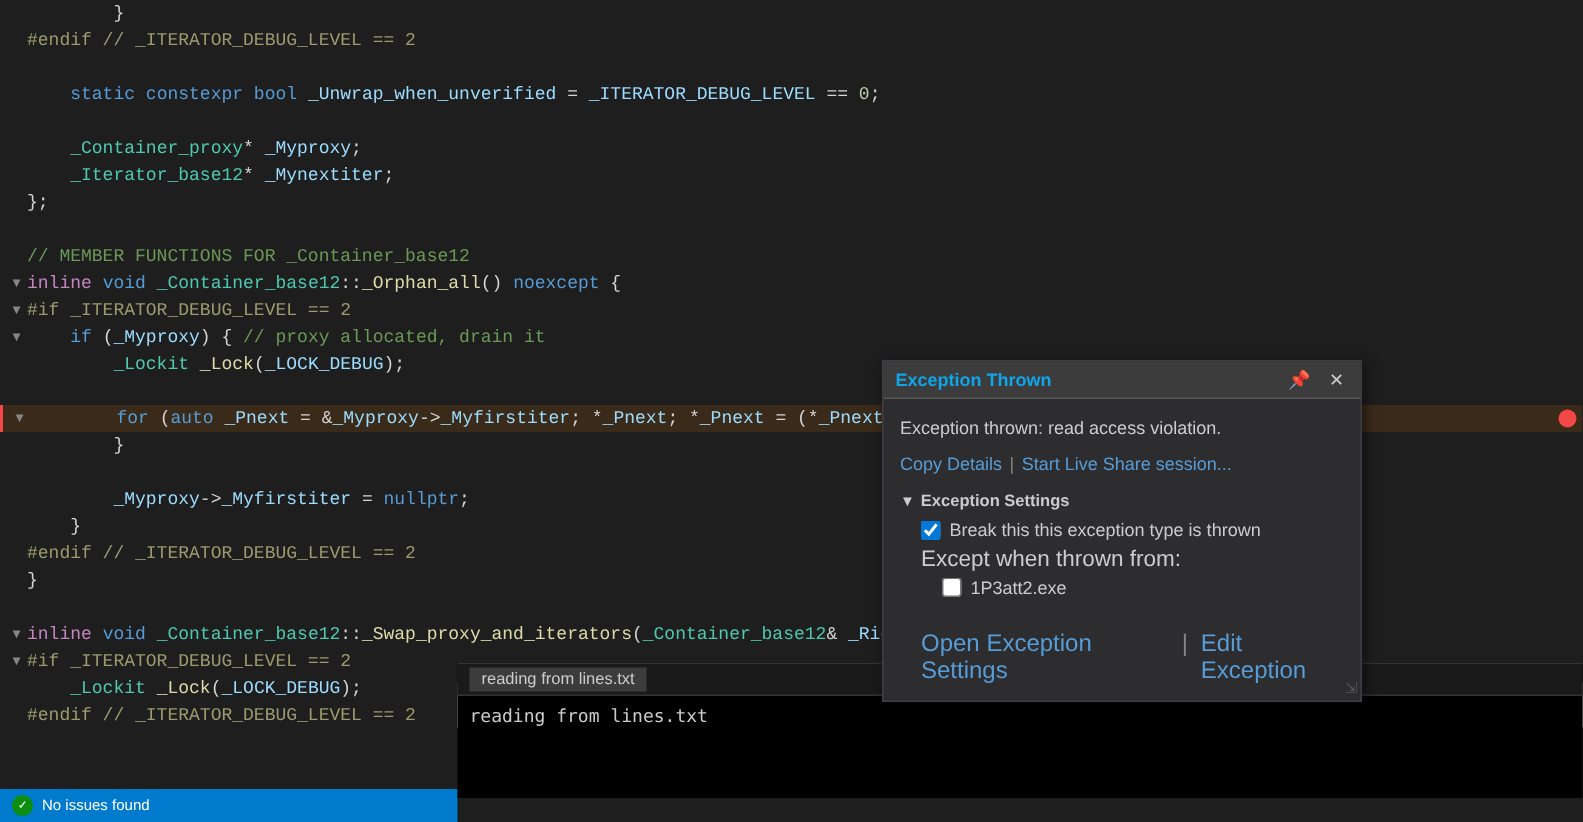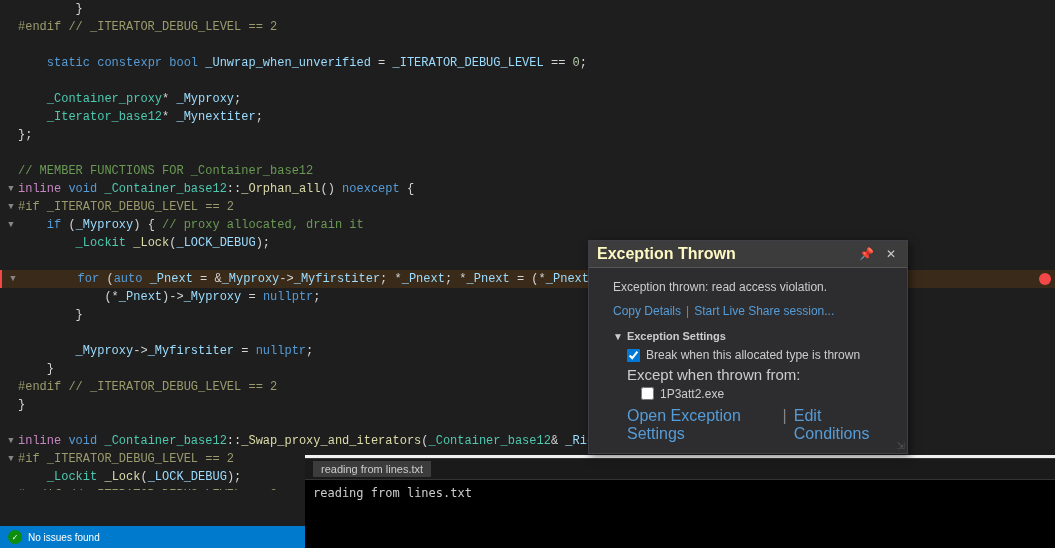--- a/index.html
+++ b/index.html
@@ -96,40 +96,40 @@
     .exception-title-bar {
       display: flex;
       align-items: center;
       justify-content: space-between;
       background: #3c3c3c;
       padding: 4px 8px;
       border-bottom: 1px solid #555;
     }
 
     .exception-title {
-      color: #fef9c3;
-      font-size: 16px;
+      color: #0ea5e9;
+      font-size: 12px;
       font-weight: bold;
     }
 
     .title-icons {
       display: flex;
       gap: 6px;
       align-items: center;
     }
 
     .title-icon-btn {
       color: #cccccc;
       font-size: 12px;
       cursor: pointer;
       padding: 1px 3px;
     }
 
     .exception-body {
-      padding: 10px 24px;
+      padding: 10px 11px;
     }
 
     .exception-message {
       color: #cccccc;
       font-size: 12px;
       line-height: 1.5;
       margin-bottom: 8px;
     }
 
     .exception-detail {
@@ -214,35 +214,35 @@
 
     .except-thrown-from-item span {
       color: #cccccc;
       font-size: 12px;
     }
 
     .settings-links-row {
       display: flex;
       align-items: center;
       padding-left: 14px;
-      margin-top: 6px;
+      margin-top: 22px;
     }
 
     .resize-handle {
       position: absolute;
       bottom: 2px;
       right: 2px;
       color: #555;
       font-size: 10px;
     }
 
     
     .terminal-area {
       position: absolute;
-      bottom: 0;
+      bottom: 16px;
       left: 305px;
       width: 750px;
       height: 90px;
       background: #000;
       border-top: 1px solid #333;
       z-index: 5;
     }
 
     .terminal-tab {
       background: #1a1a1a;
@@ -421,24 +421,20 @@
       <span class="line-collapse">&nbsp;</span>
       <span class="line-content">&nbsp;</span>
     </div>
 
     <div class="line line-highlighted">
       <span class="line-collapse collapse-btn">▼</span>
       <span class="line-content">        <span class="kw">for</span> <span class="punc">(</span><span class="kw">auto</span> <span class="var">_Pnext</span> <span class="punc">=</span> <span class="punc">&amp;</span><span class="var">_Myproxy</span><span class="punc">-&gt;</span><span class="var">_Myfirstiter</span><span class="punc">;</span> <span class="punc">*</span><span class="var">_Pnext</span><span class="punc">;</span> <span class="punc">*</span><span class="var">_Pnext</span> <span class="punc">= (*</span><span class="var">_Pnext</span><span class="punc">)-&gt;</span><span class="var">_Mynextiter</span><span class="punc">) {</span></span>
       <span class="breakpoint-circle"></span>
     </div>
 
-    <div class="line">
-      <span class="line-collapse">&nbsp;</span>
-      <span class="line-content">            <span class="punc">(*</span><span class="var">_Pnext</span><span class="punc">)-&gt;</span><span class="var">_Myproxy</span> <span class="punc">= </span><span class="kw">nullptr</span><span class="punc">;</span></span>
-    </div>
 
     <div class="line">
       <span class="line-collapse">&nbsp;</span>
       <span class="line-content">        <span class="punc">}</span></span>
     </div>
 
     <div class="line">
       <span class="line-collapse">&nbsp;</span>
       <span class="line-content">&nbsp;</span>
     </div>
@@ -505,31 +501,31 @@
       <a class="ex-link">Copy Details</a>
       <span class="link-sep">|</span>
       <a class="ex-link">Start Live Share session...</a>
     </div>
     <div class="exception-settings-header">
       <span class="collapse-arrow">▼</span>
       <span class="settings-label">Exception Settings</span>
     </div>
     <div class="checkbox-row">
       <input type="checkbox" checked="" id="break-check" style="">
-      <label class="checkbox-label" for="break-check">Break when this allocated type is thrown</label>
+      <label class="checkbox-label" for="break-check">Break this this exception type is thrown</label>
     </div>
     <div class="except-thrown-from">Except when thrown from:</div>
     <div class="except-thrown-from-item">
       <input type="checkbox" id="exe-check" style="">
       <span class="checkbox-label">1P3att2.exe</span>
     </div>
     <div class="settings-links-row">
       <a class="ex-link">Open Exception Settings</a>
       <span class="link-sep">&nbsp;|&nbsp;</span>
-      <a class="ex-link">Edit Conditions</a>
+      <a class="ex-link">Edit Exception</a>
     </div>
     <span class="resize-handle">⇲</span>
   </div>
 </div>
 
 <div class="img-redacted">
   <span class="gs-icon">GS</span>
   <div class="redacted-bar"></div>
 </div>
 

